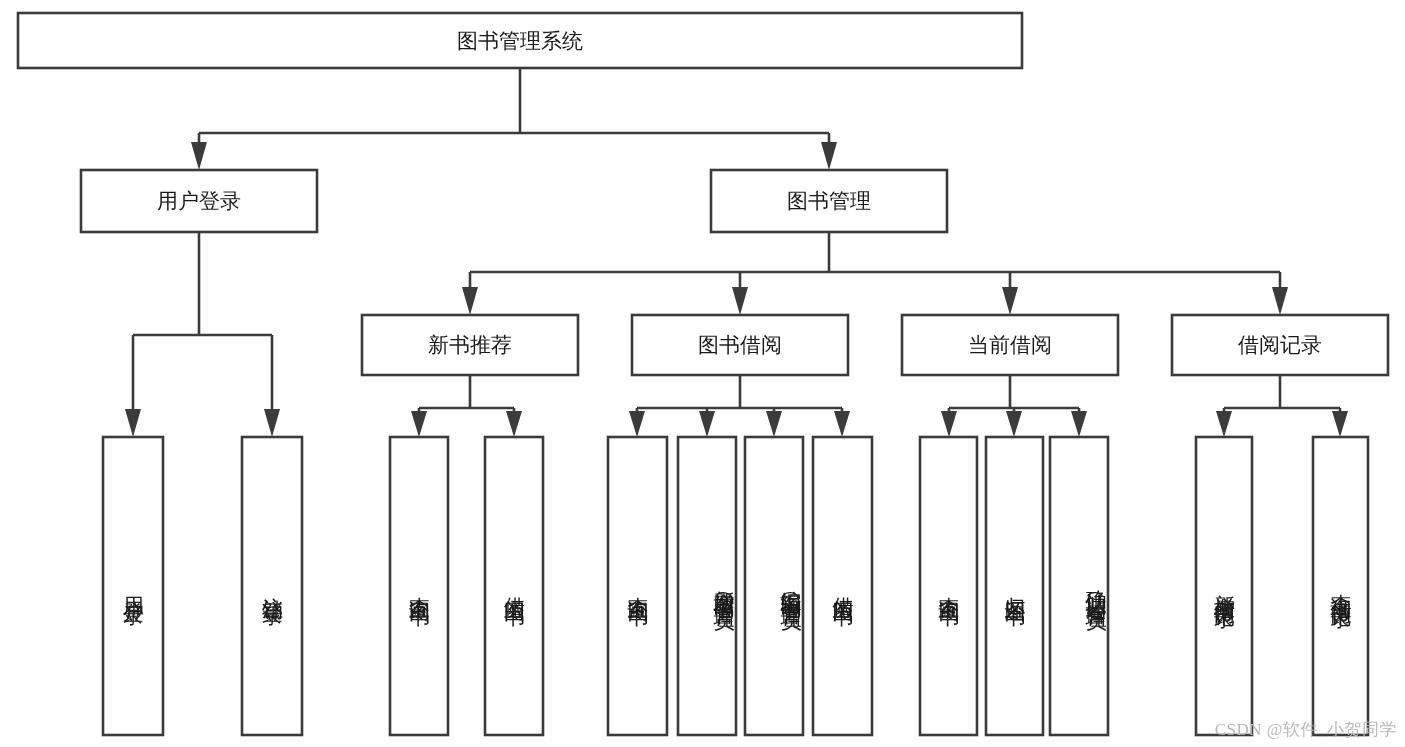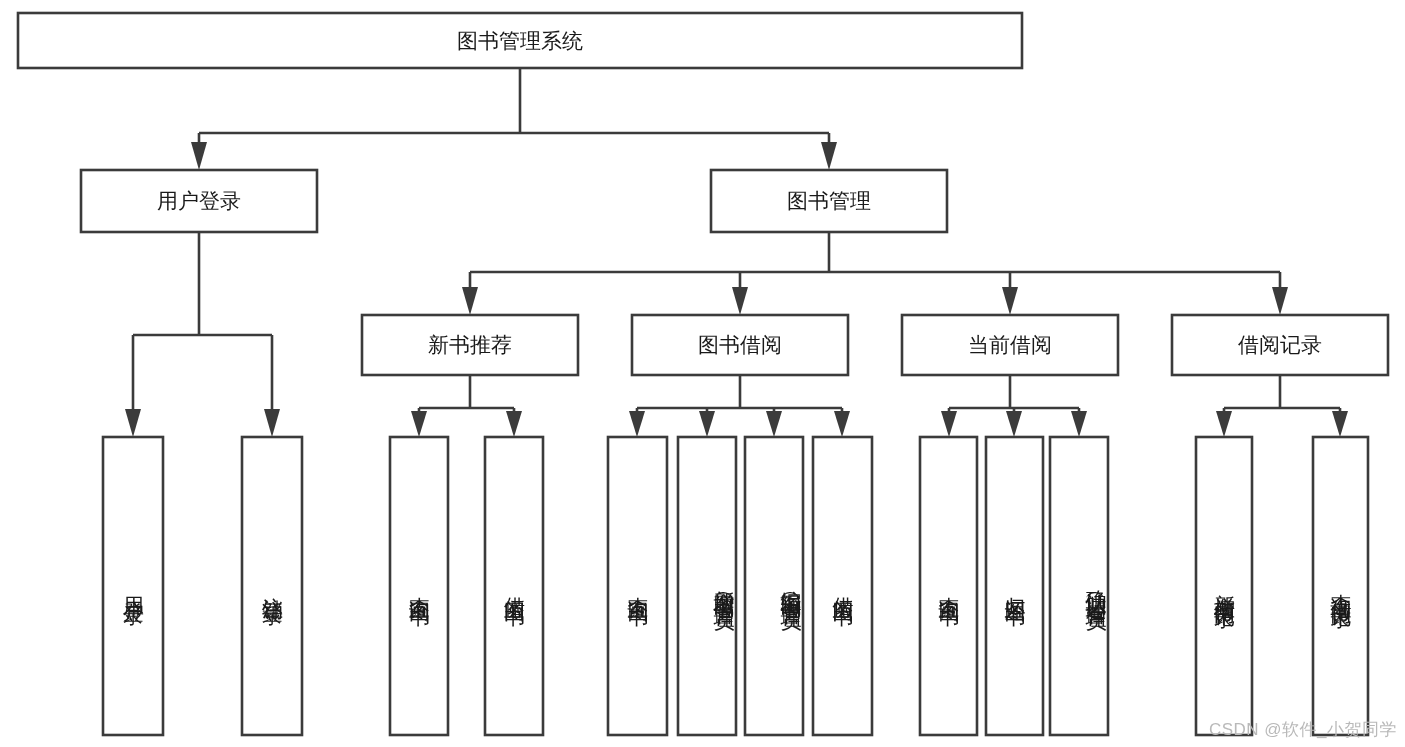--- a/index.html
+++ b/index.html
@@ -60,21 +60,21 @@
     line-height: 1.18;
     letter-spacing: 3px;
     color: #1a1a1a;
     white-space: nowrap;
     pointer-events: none;
   }
   .watermark {
     position: absolute;
     right: 8px;
     bottom: 6px;
-    font-family: Liberation Sans, sans-serif;
+    font-family: Liberation Serif, serif;
     font-size: 17px;
     color: #b9b9b9;
     letter-spacing: 0.5px;
     white-space: nowrap;
   }
 </style>
 </head>
 <body>
 
 <div id="diagram-root">

